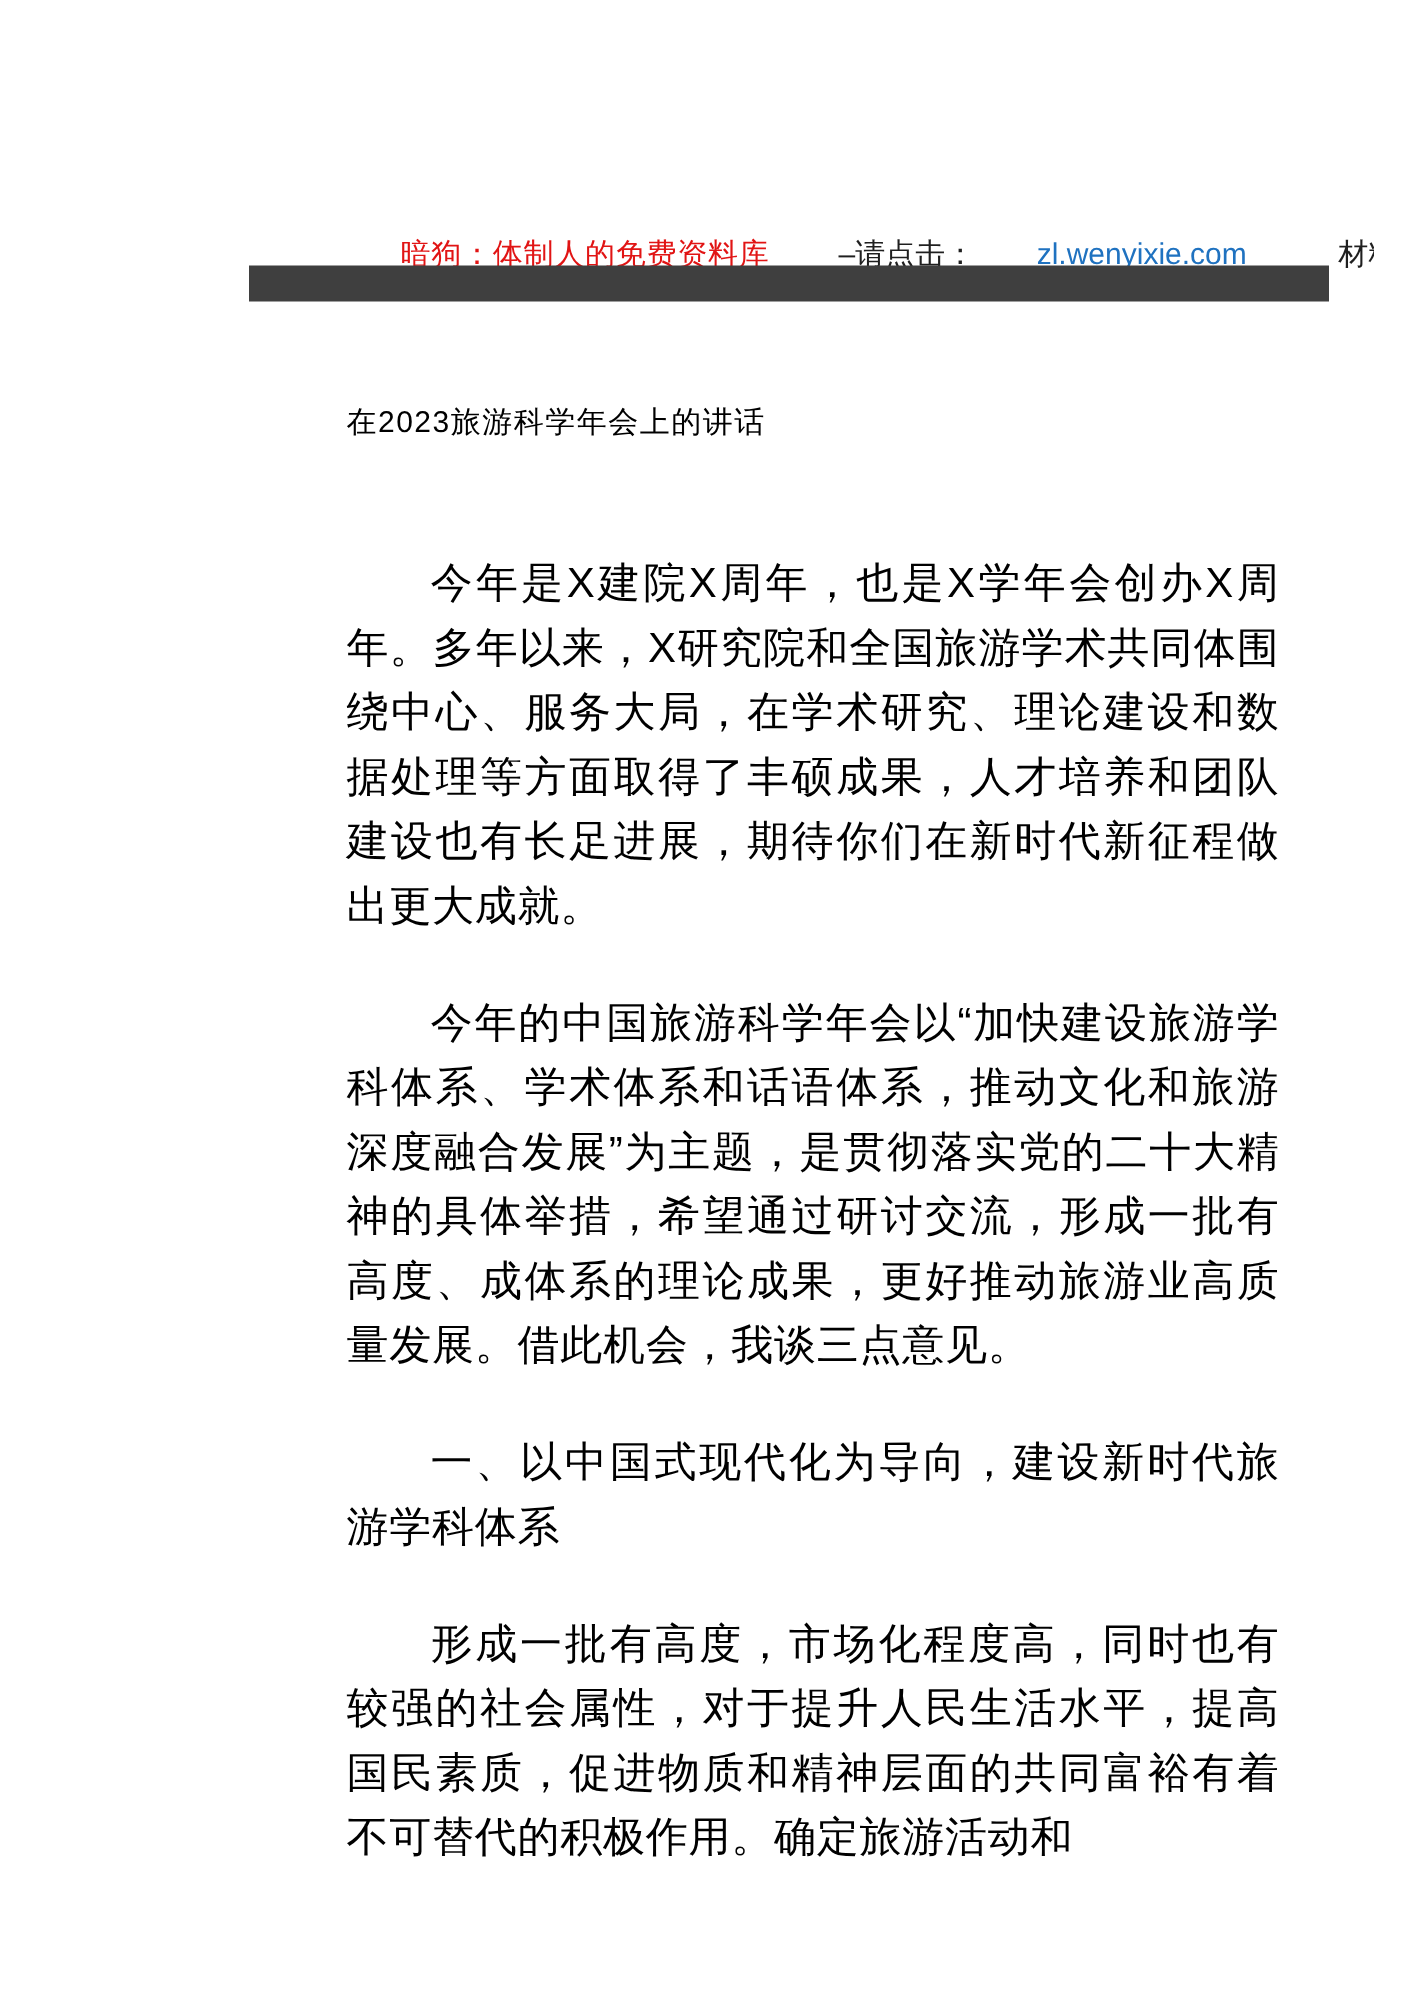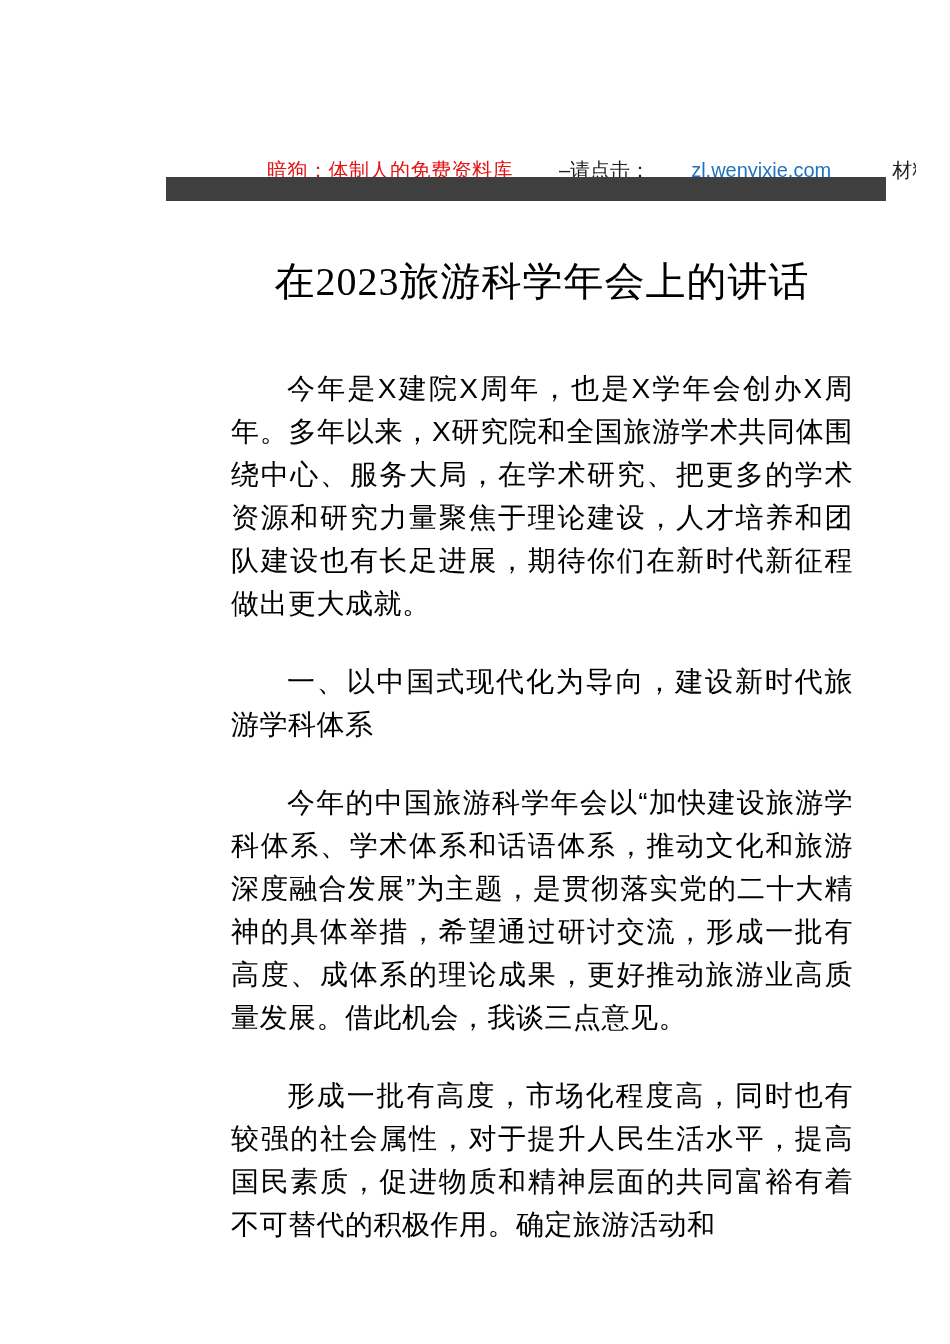--- a/index.html
+++ b/index.html
@@ -40,27 +40,25 @@
 
   
   .doc {
     position: absolute;
     top: 160px;
     left: 128px;
     width: 692px;
     color: #000000;
   }
   .doc-title {
-    font-size: 40px;
+    font-size: 20px;
     font-weight: normal;
-    text-align: center;
     line-height: 38px;
     margin-bottom: 42px;
     letter-spacing: 1px;
-    font-family: Liberation Serif, serif;
   }
   .para {
     font-size: 28px;
     line-height: 43px;
     text-align: justify;
     text-indent: 2em;
     margin-bottom: 5px;
     letter-spacing: 0.5px;
     word-break: break-all;
   }
@@ -74,23 +72,23 @@
   <div class="promo-header">
     <div class="promo-text">
       <span class="promo-brand">暗狗：体制人的免费资料库</span><span class="promo-click">–请点击：</span><a class="promo-link" href="#">zl.wenyixie.com</a><span class="promo-group">材料交流群，请加微信 tizhisiri</span>
     </div>
     <div class="promo-rule"></div>
   </div>
 
   <div class="doc">
     <h1 class="doc-title">在2023旅游科学年会上的讲话</h1>
 
-    <p class="para">今年是X建院X周年，也是X学年会创办X周年。多年以来，X研究院和全国旅游学术共同体围绕中心、服务大局，在学术研究、把更多的学术资源和研究力量聚焦于理论建设，人才培养和团队建设也有长足进展，期待你们在新时代新征程做出更大成就。</p>
+    <p class="para">今年是X建院X周年，也是X学年会创办X周年。多年以来，X研究院和全国旅游学术共同体围绕中心、服务大局，在学术研究、理论建设和数据处理等方面取得了丰硕成果，人才培养和团队建设也有长足进展，期待你们在新时代新征程做出更大成就。</p>
+
+    <p class="para">今年的中国旅游科学年会以“加快建设旅游学科体系、学术体系和话语体系，推动文化和旅游深度融合发展”为主题，是贯彻落实党的二十大精神的具体举措，希望通过研讨交流，形成一批有高度、成体系的理论成果，更好推动旅游业高质量发展。借此机会，我谈三点意见。</p>
 
     <p class="para heading">一、以中国式现代化为导向，建设新时代旅游学科体系</p>
-
-    <p class="para">今年的中国旅游科学年会以“加快建设旅游学科体系、学术体系和话语体系，推动文化和旅游深度融合发展”为主题，是贯彻落实党的二十大精神的具体举措，希望通过研讨交流，形成一批有高度、成体系的理论成果，更好推动旅游业高质量发展。借此机会，我谈三点意见。</p>
 
 
     <p class="para">形成一批有高度，市场化程度高，同时也有较强的社会属性，对于提升人民生活水平，提高国民素质，促进物质和精神层面的共同富裕有着不可替代的积极作用。确定旅游活动和</p>
   </div>
 
 </div>
 
 </body></html>

